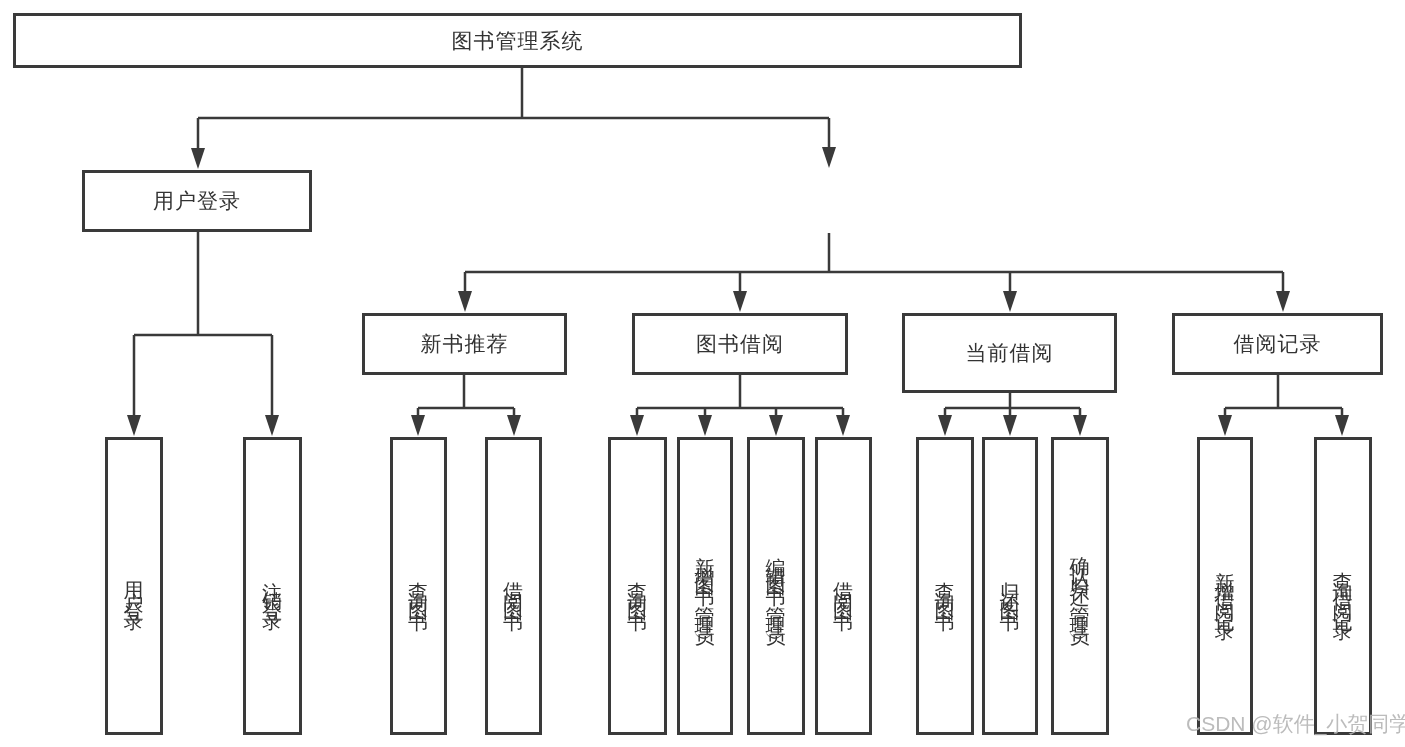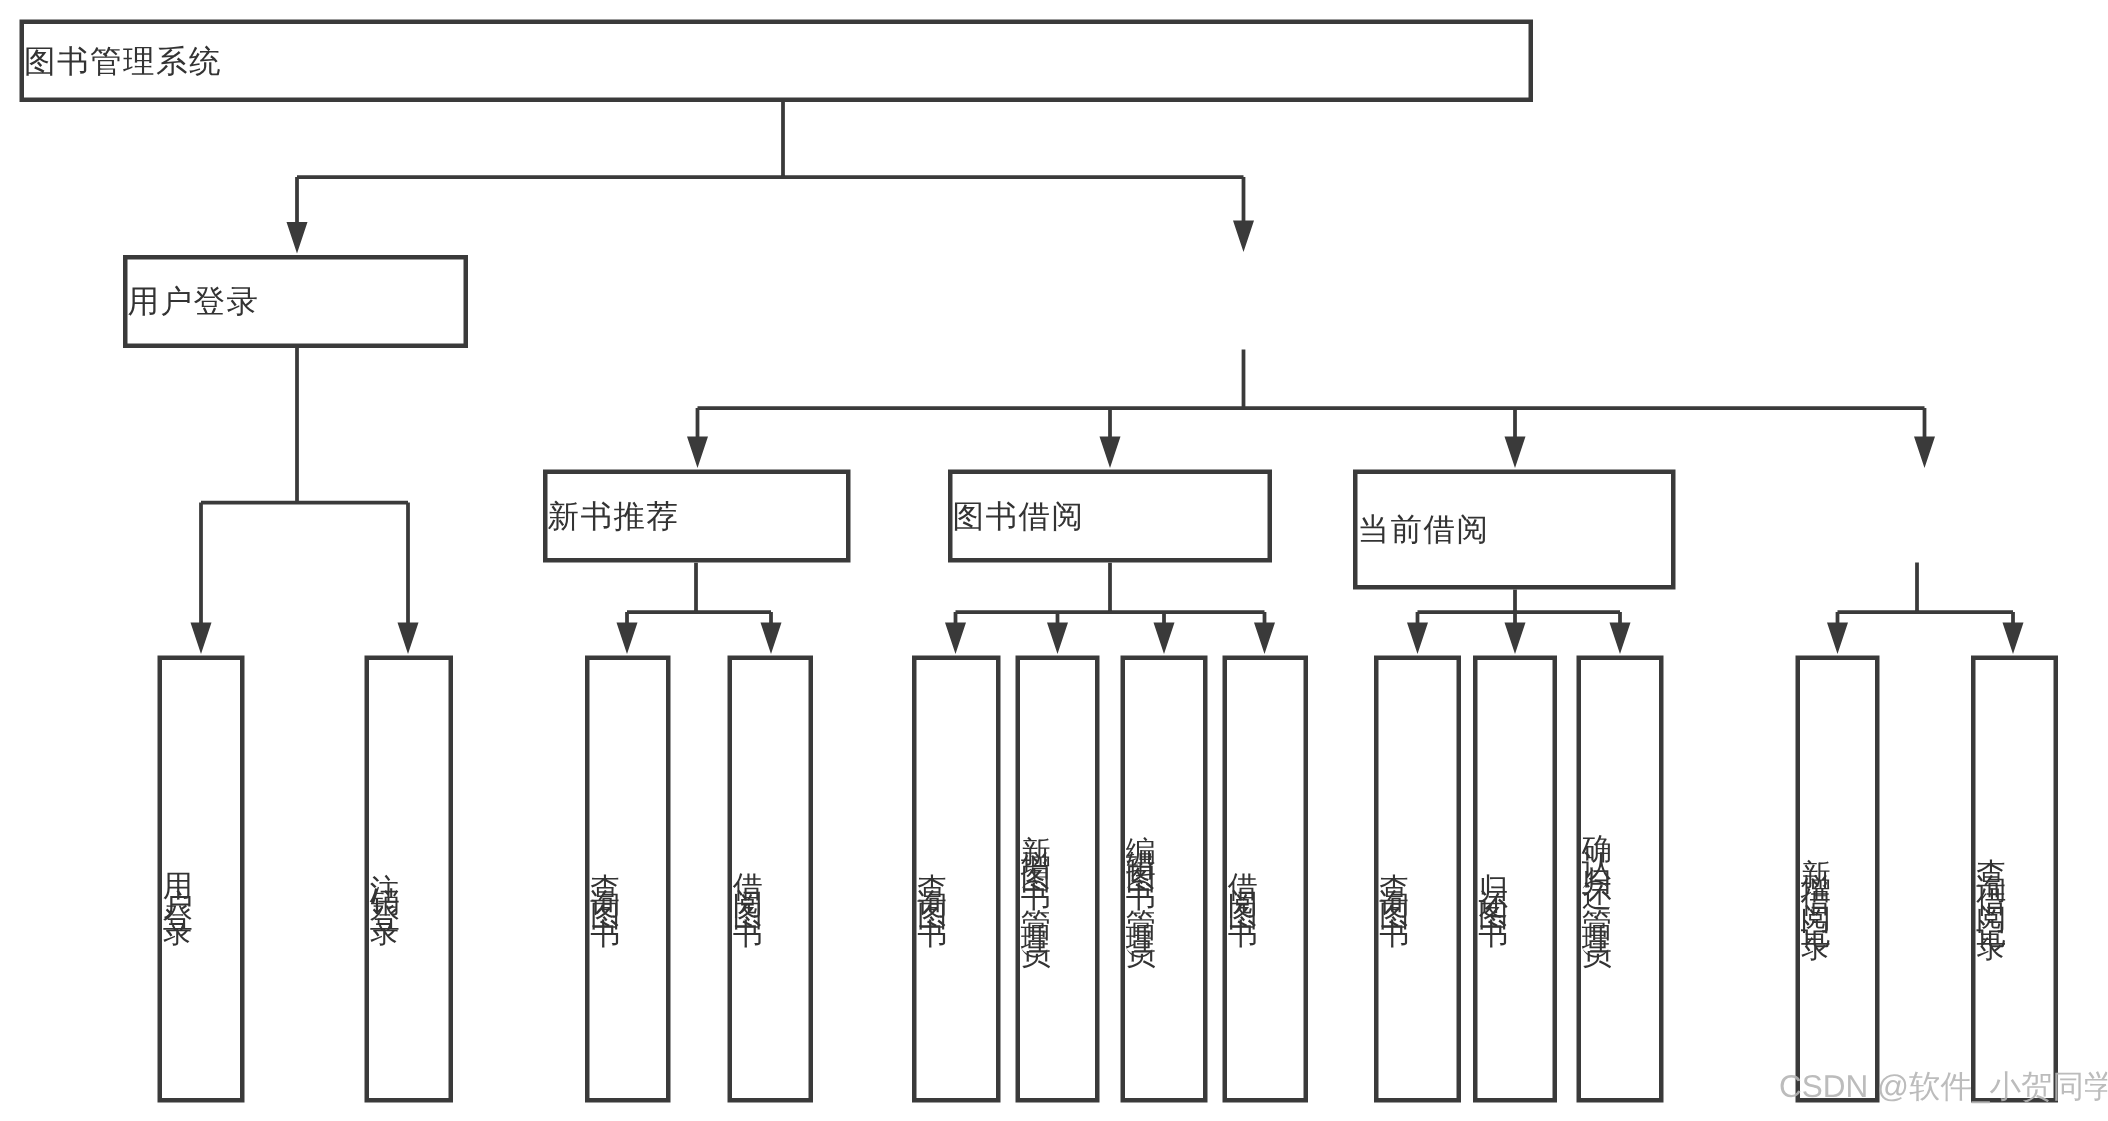--- a/index.html
+++ b/index.html
@@ -17,20 +17,21 @@
     width: 1405px; height: 747px;
     pointer-events: none;
   }
   .node {
     position: absolute;
     box-sizing: border-box;
     border: 3px solid #3a3a3a;
     background: #ffffff;
     display: flex;
     align-items: center;
+    justify-content: center;
     color: #333333;
   }
   .node.h .lbl {
     font-size: 21px;
     letter-spacing: 1px;
     white-space: nowrap;
   }
   .node.v .lbl {
     writing-mode: vertical-rl;
     text-orientation: mixed;
@@ -97,20 +98,23 @@
 
   <div class="node h" style="left:362px; top:313px; width:205px; height:62px">
     <span class="lbl">新书推荐</span>
   </div>
   <div class="node h" style="left:632px; top:313px; width:216px; height:62px">
     <span class="lbl">图书借阅</span>
   </div>
   <div class="node h" style="left:902px; top:313px; width:215px; height:80px">
     <span class="lbl">当前借阅</span>
   </div>
+  <div class="node h" style="left:1172px; top:313px; width:211px; height:62px">
+    <span class="lbl">借阅记录</span>
+  </div>
 
   <div class="node v" style="left:105px; top:437px; width:58px; height:298px">
     <span class="lbl">用户登录</span>
   </div>
   <div class="node v" style="left:243px; top:437px; width:59px; height:298px">
     <span class="lbl">注销登录</span>
   </div>
 
   <div class="node v" style="left:390px; top:437px; width:57px; height:298px">
     <span class="lbl">查询图书</span>

